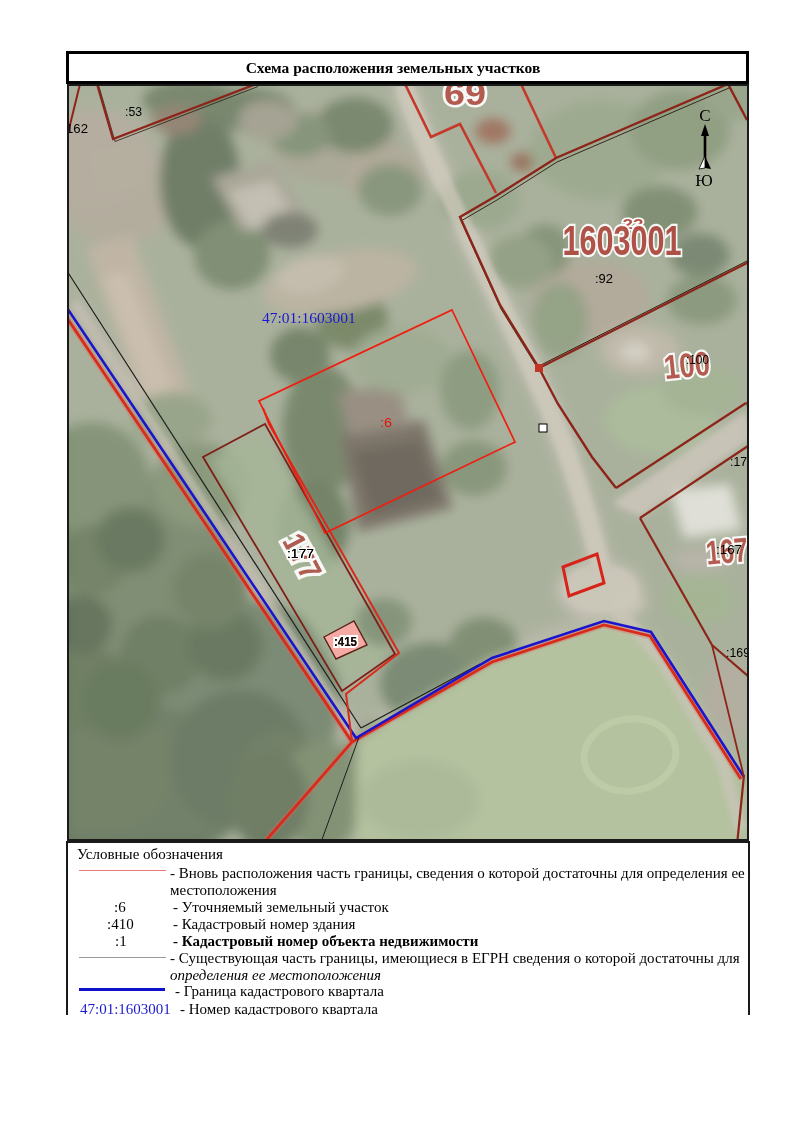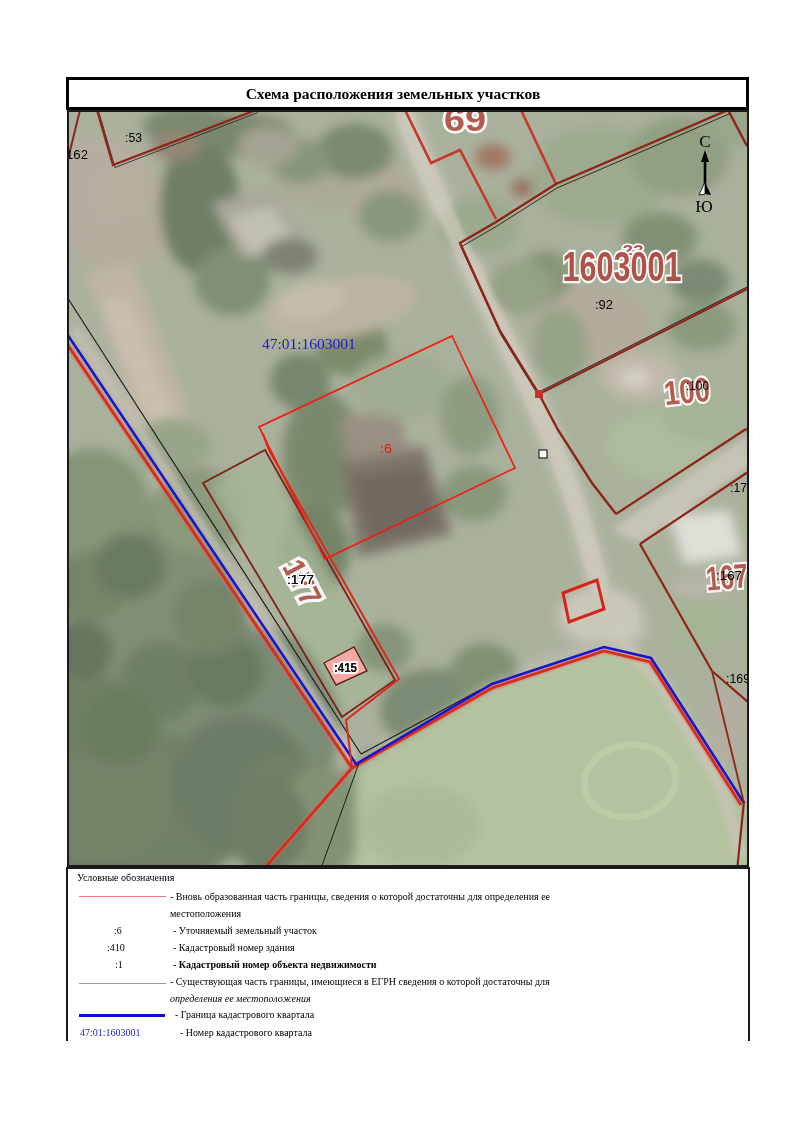--- a/index.html
+++ b/index.html
@@ -1,22 +1,22 @@
 <!DOCTYPE html>
 <html><head>
 <meta charset="utf-8">
 <style>
   html,body{margin:0;padding:0;background:#ffffff;}
   body{width:794px;height:1123px;font-family:"Liberation Serif",serif;}
-  .page{position:relative;width:794px;height:1015px;overflow:hidden;margin-top:26px;}
+  .page{position:relative;width:794px;height:1015px;overflow:hidden;}
   .titlebox{position:absolute;left:66px;top:51px;width:683px;height:33px;border:3px solid #000;box-sizing:border-box;background:#fff;}
   .titletext{position:absolute;left:14px;top:5px;width:620px;text-align:center;font-weight:bold;font-size:15.5px;color:#000;}
   .mapbox{position:absolute;left:67px;top:84px;width:682px;height:757px;}
   .legend{position:absolute;left:66px;top:841px;width:684px;height:193px;border:2px solid #1a1a1a;box-sizing:border-box;background:#fff;}
-  .lg{position:absolute;font-size:10px;color:#000;white-space:nowrap;}
+  .lg{position:absolute;font-size:15px;color:#000;white-space:nowrap;}
 </style>
 </head>
 <body>
 <div class="page">
 
   <div class="titlebox">
 
     <div class="titletext">Схема расположения земельных участков</div>
   </div>
 
@@ -269,21 +269,21 @@
     <rect x="68" y="85" width="680" height="755" fill="none" stroke="#1a1a1a" stroke-width="2"></rect>
   </svg>
   </div>
 
   <div class="legend">
 
     <div class="lg" style="left:9px;top:3px;">Условные обозначения</div>
 
     <div style="position:absolute;left:11px;top:27px;width:87px;border-top:1.5px solid #e87a7a;"></div>
 
-    <div class="lg" style="left:102px;top:22px;">- Вновь образованная часть границы, сведения о которой достаточны для определения ее</div>
+    <div class="lg" style="left:102px;top:22px;">- Вновь расположения часть границы, сведения о которой достаточны для определения ее</div>
     <div class="lg" style="left:102px;top:39px;">местоположения</div>
 
     <div class="lg" style="left:46px;top:56px;">:6</div>
 
     <div class="lg" style="left:105px;top:56px;">- Уточняемый земельный участок</div>
 
     <div class="lg" style="left:39px;top:73px;font-family:Liberation Serif, serif;">:410</div>
 
     <div class="lg" style="left:105px;top:73px;text-align:center;">- Кадастровый номер здания</div>
 

